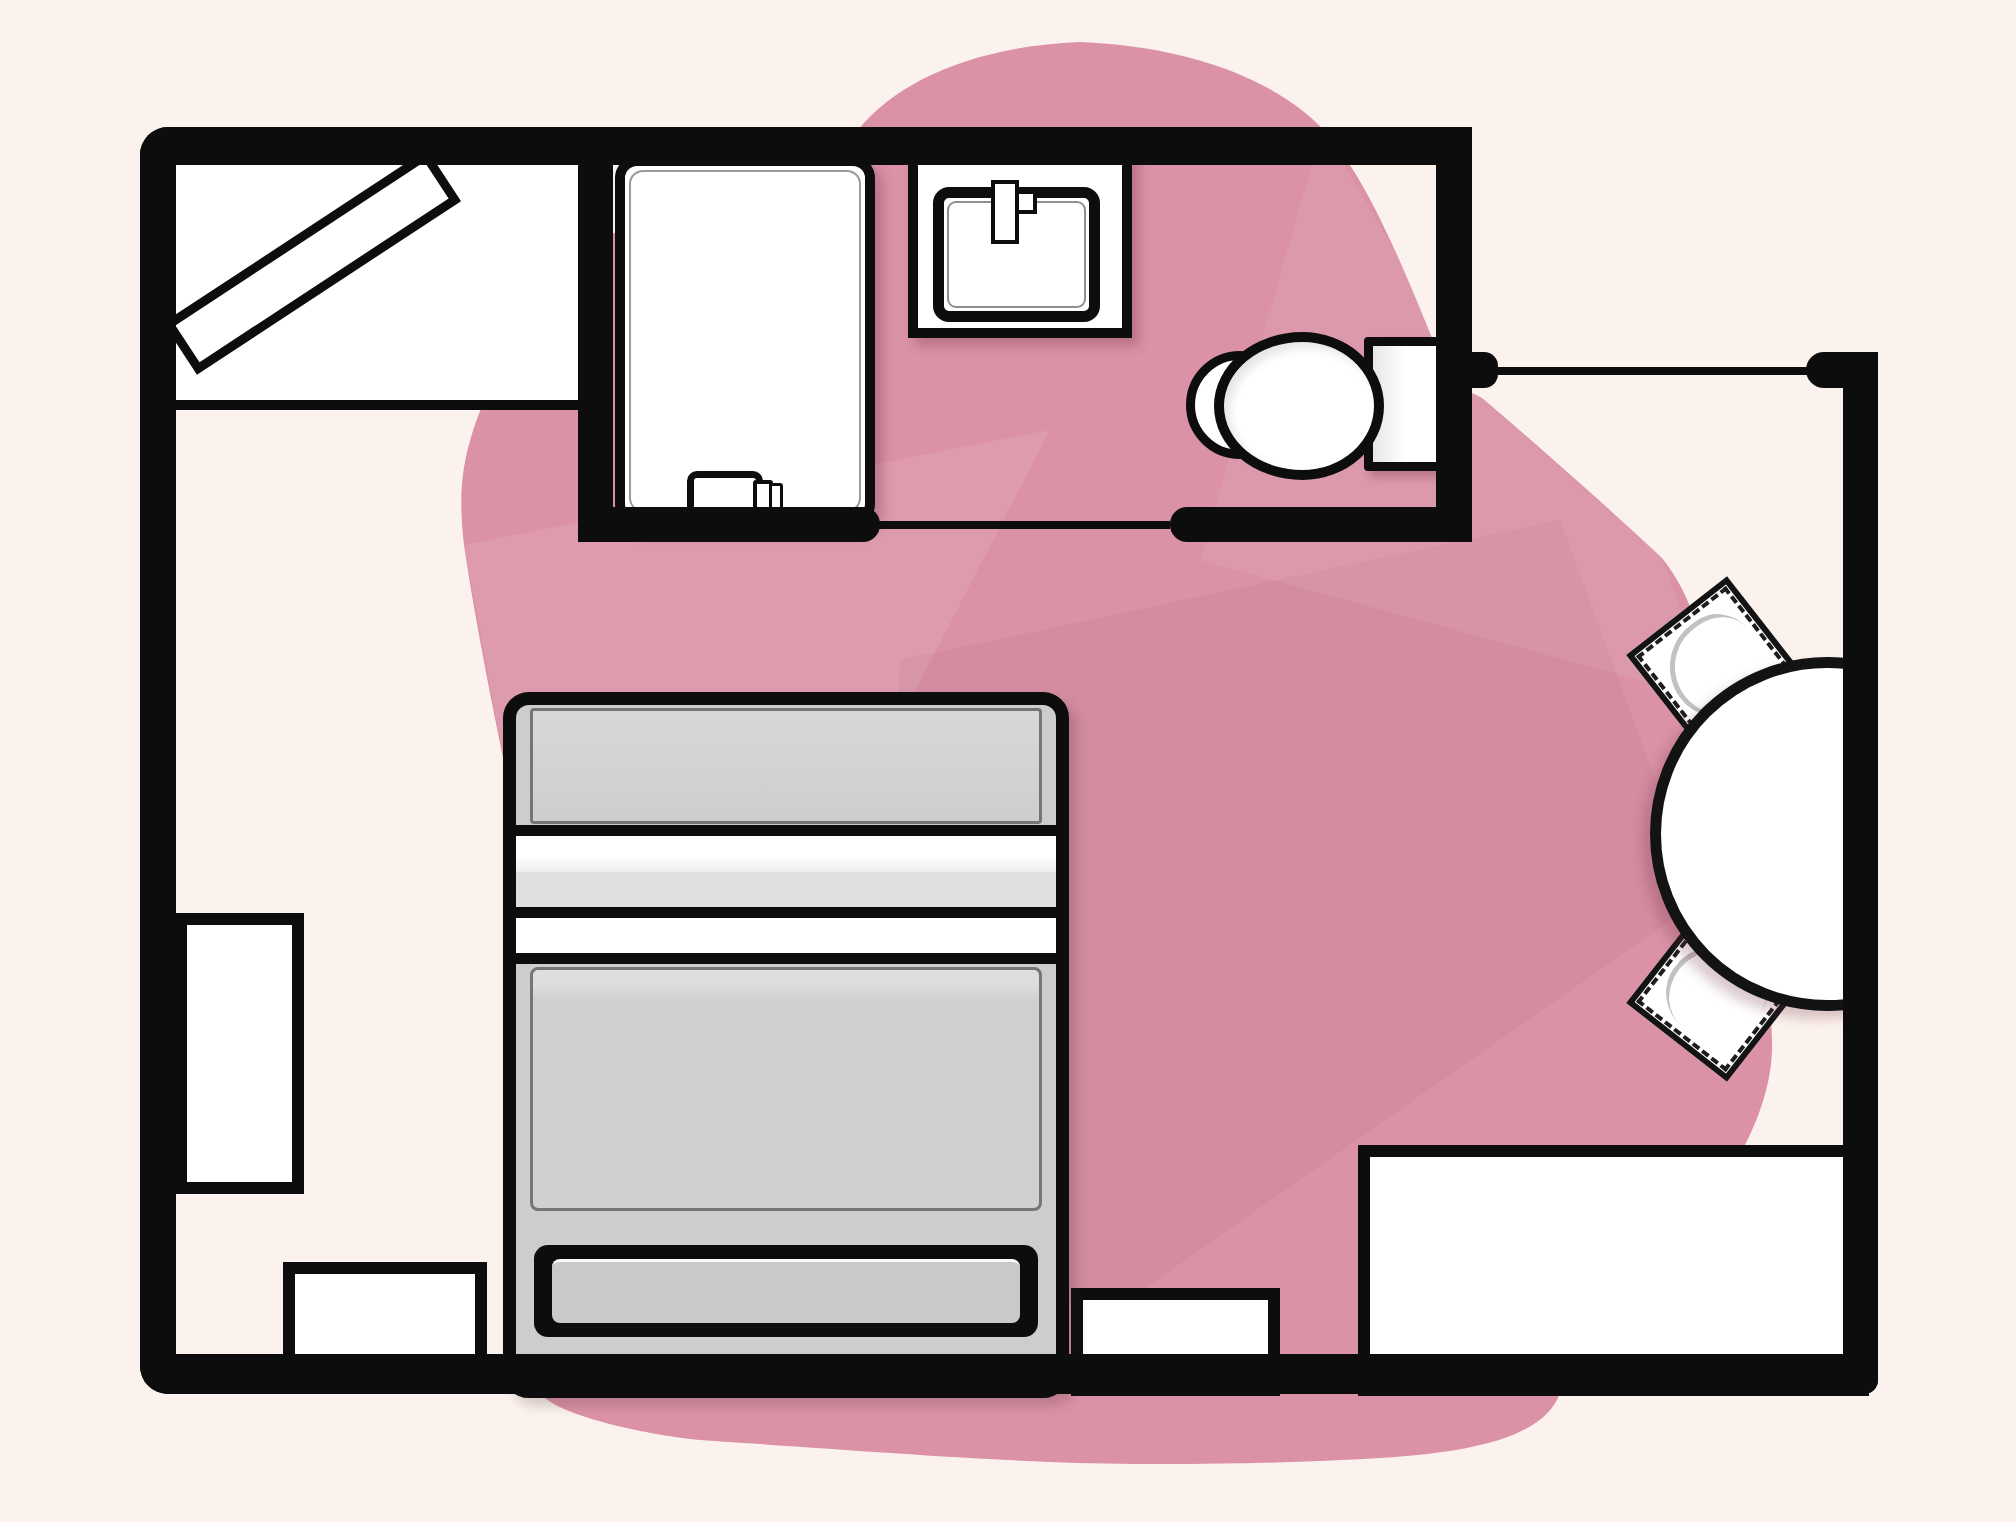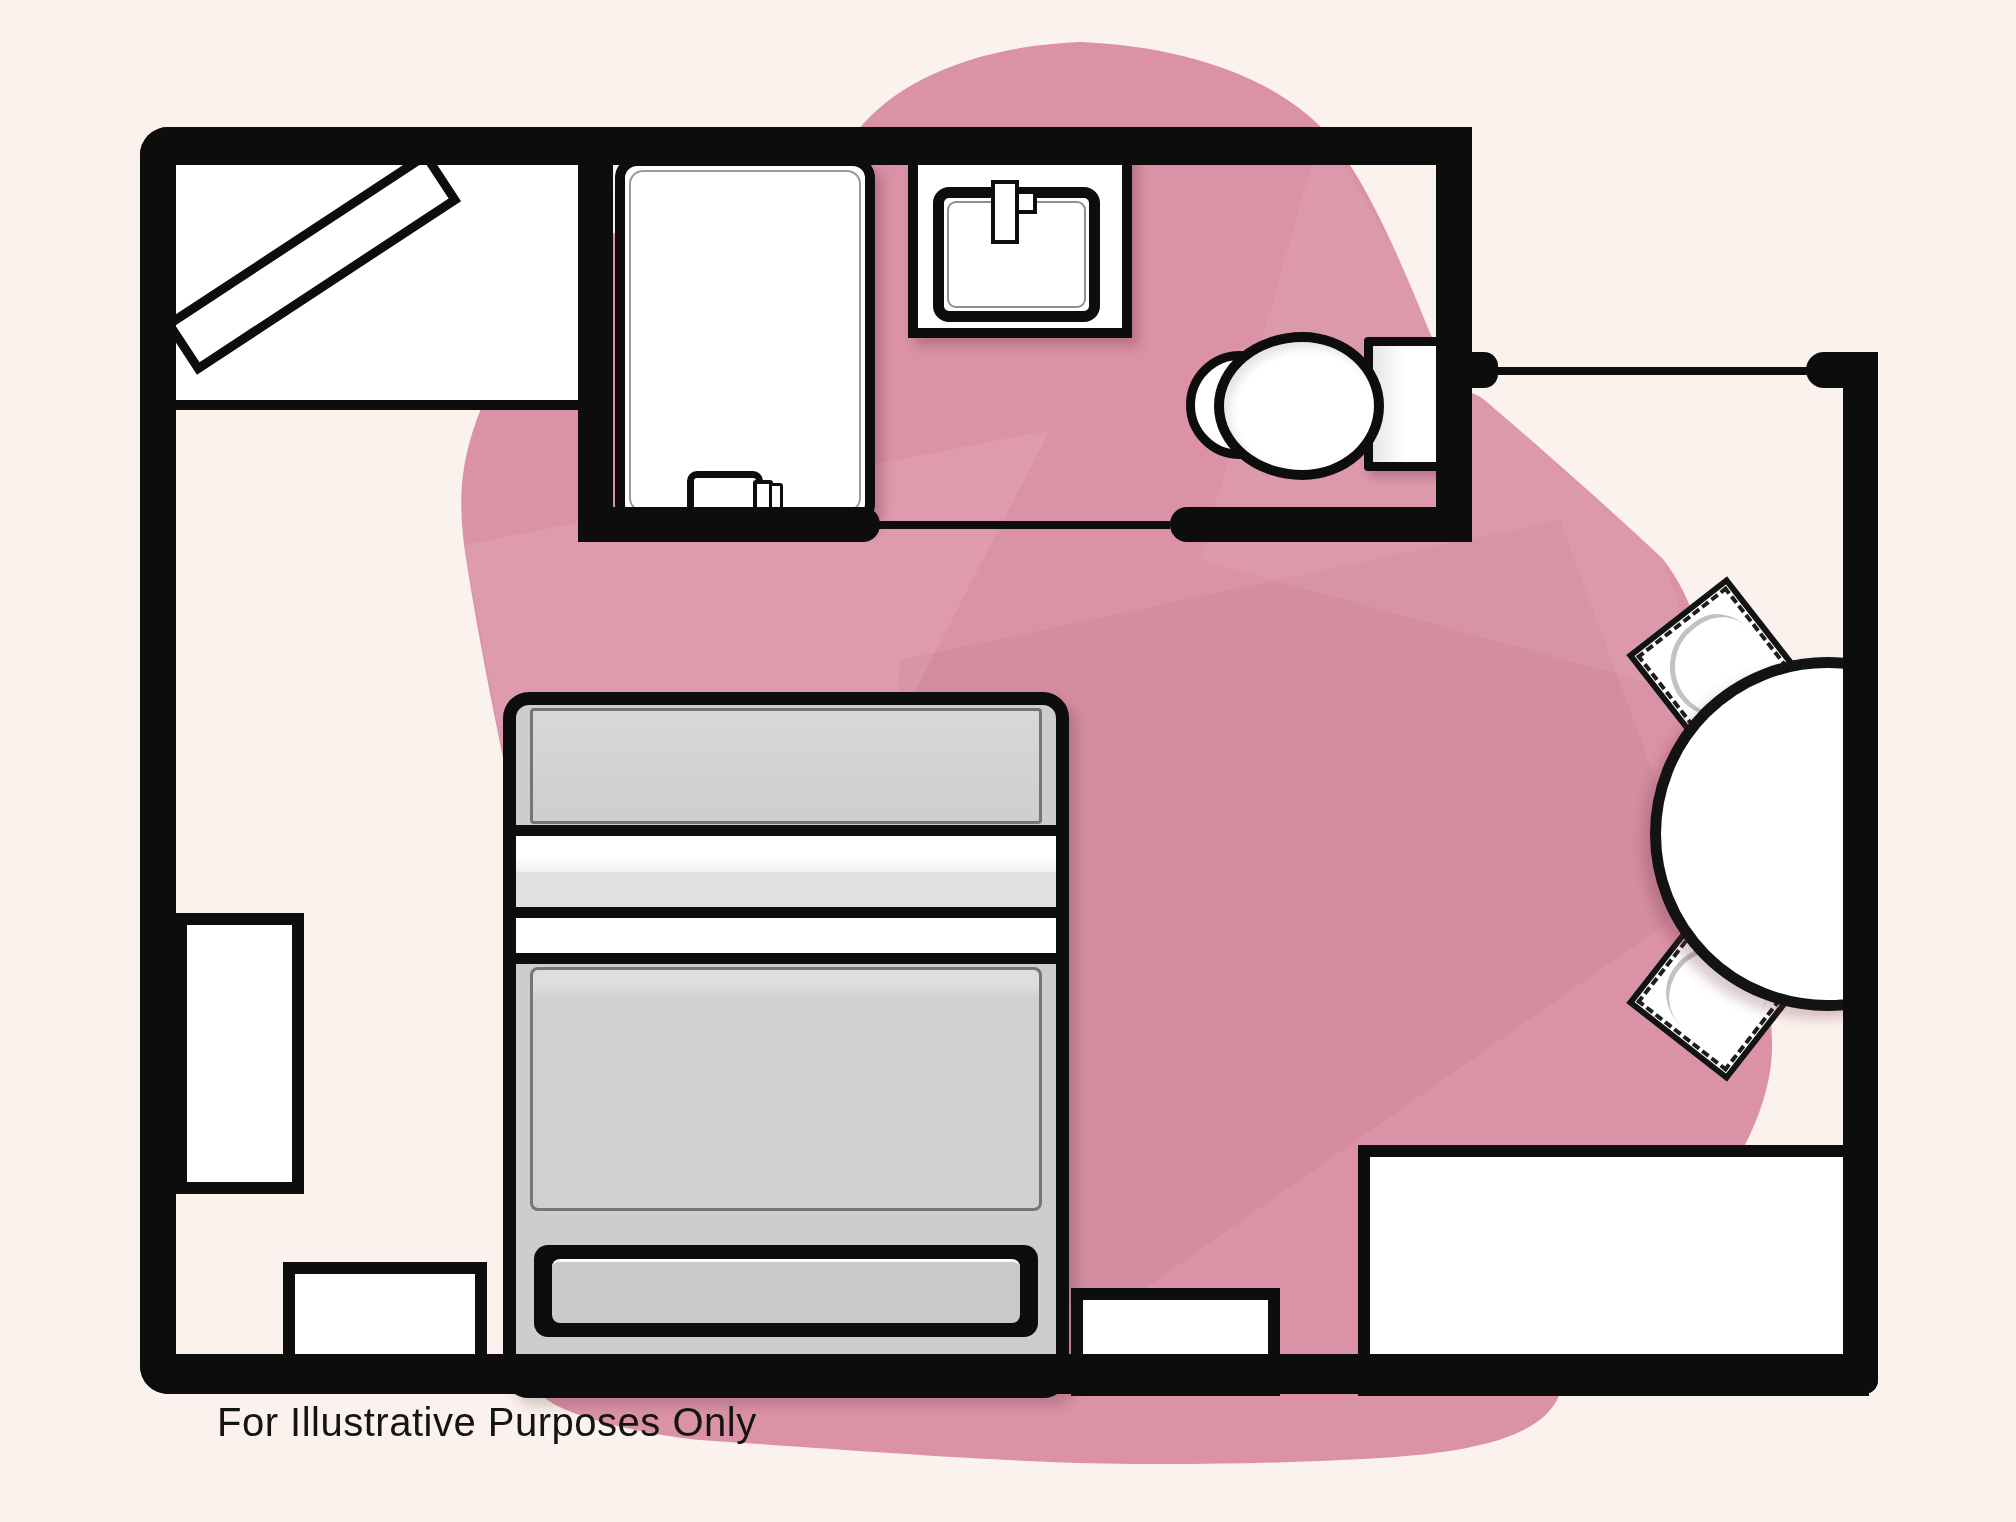--- a/index.html
+++ b/index.html
@@ -217,15 +217,14 @@
   <div class="abs wall wall-right-stub"></div>
   <div class="abs wall bath-wall-right"></div>
   <div class="abs wall door-jamb"></div>
   <div class="abs wall bath-wall-bottom-right"></div>
   <div class="abs wall bath-wall-bottom-left"></div>
   <div class="abs wall closet-wall-right"></div>
   <div class="abs wall closet-wall-bottom"></div>
   <div class="abs wall door-threshold"></div>
   <div class="abs wall window-line"></div>
 
-  <div class="abs disclaimer">For Illustrative Purposes Only</div>
 
 </div>
 
 </body></html>

